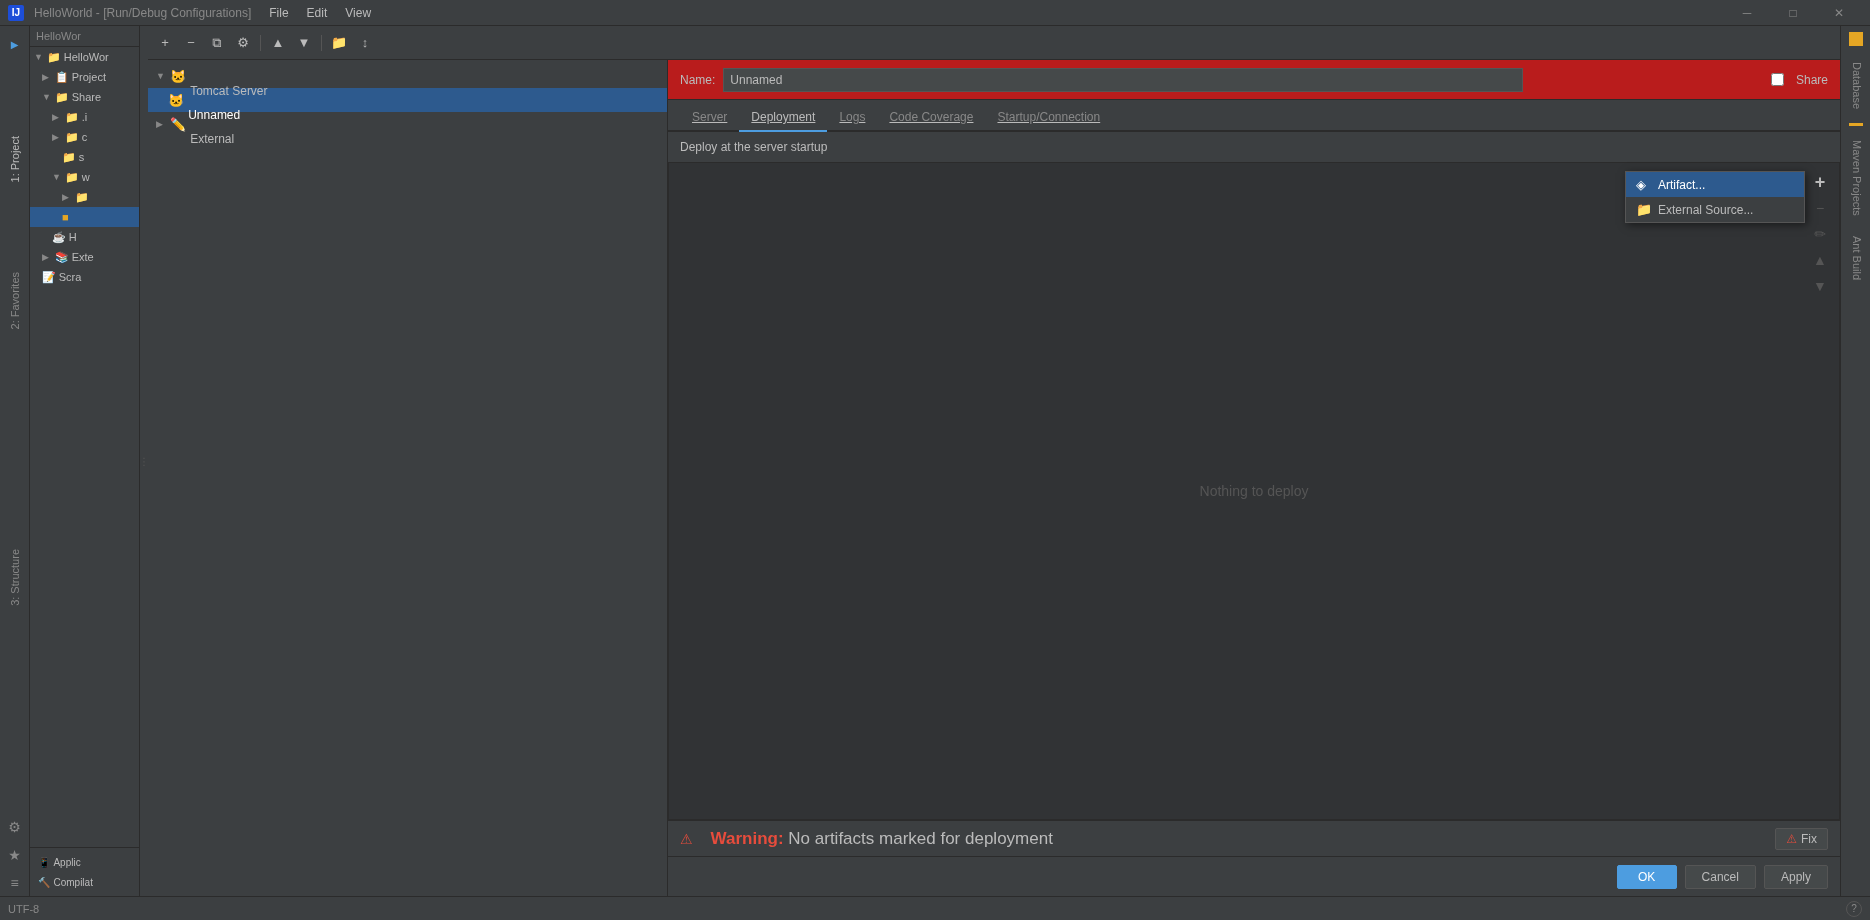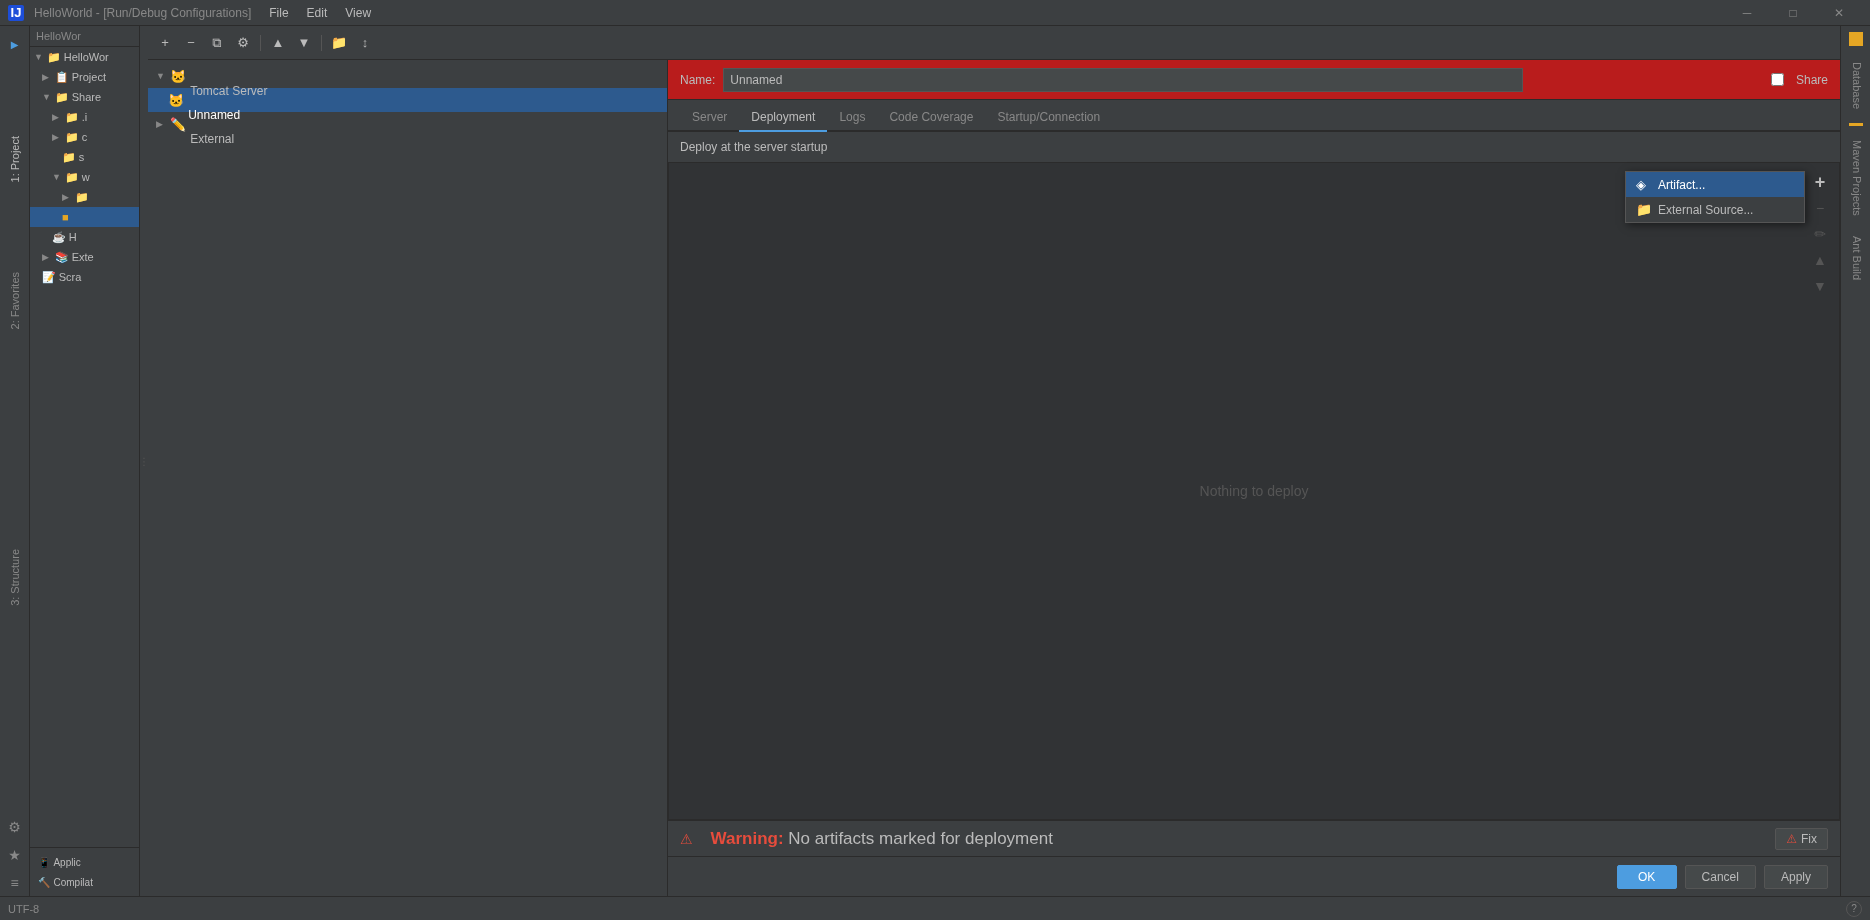--- a/index.html
+++ b/index.html
@@ -177,20 +177,21 @@
     }
 
     
     .tabs-row {
       display: flex;
       align-items: flex-end;
       padding: 0 12px;
       border-bottom: 2px solid #2b2b2b;
       background: #3c3f41;
       height: 32px;
+      text-decoration: underline;
     }
 
     .tab {
       padding: 6px 12px;
       font-size: 12px;
       cursor: pointer;
       color: #888;
       border-bottom: 2px solid transparent;
       margin-bottom: -2px;
     }
@@ -478,21 +479,21 @@
     }
 
     .app-icon {
       width: 16px;
       height: 16px;
       background: #1d4ed8;
       border-radius: 2px;
       display: flex;
       align-items: center;
       justify-content: center;
-      font-size: 13px;
+      font-size: 10px;
       color: white;
       font-weight: bold;
     }
   </style>
 </head>
 <body>
 
 <div class="outer-wrapper">
 
   <div class="top-menu-bar">

